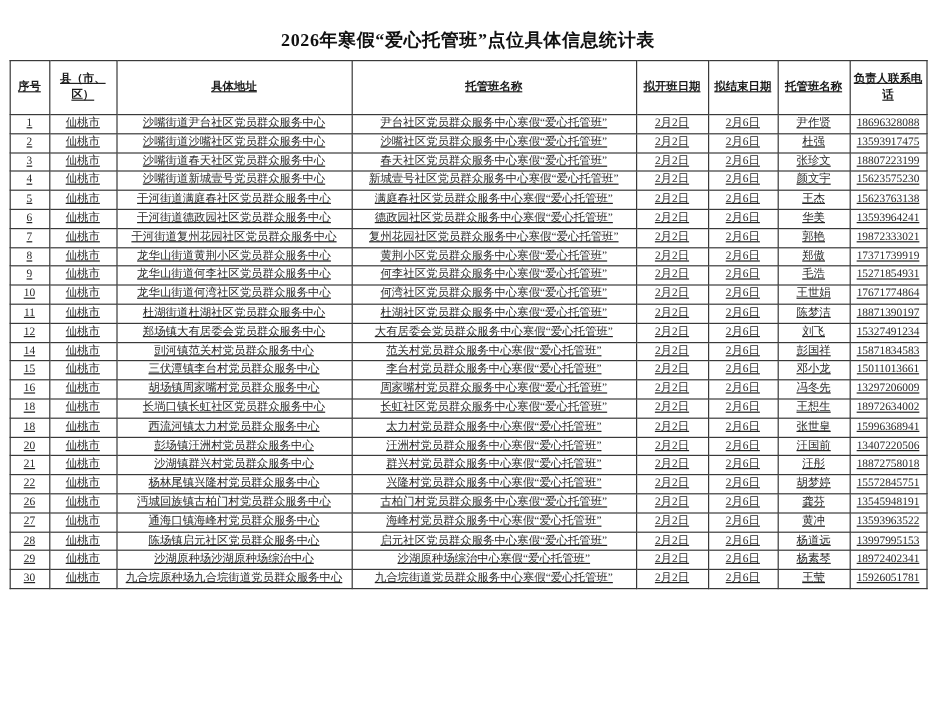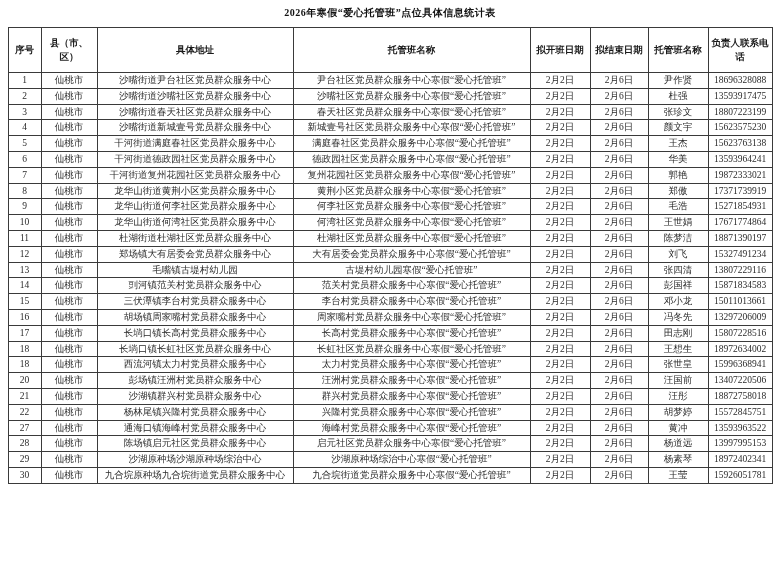--- a/index.html
+++ b/index.html
@@ -14,31 +14,32 @@
   }
   .page {
     width: 780px;
     height: 586px;
     background: #ffffff;
     position: relative;
   }
   .doc-title {
     text-align: center;
     font-weight: bold;
-    font-size: 10px;
+    font-size: 15px;
     color: #111111;
-    padding-top: 6px;
+    padding-top: 24px;
     padding-bottom: 7px;
     letter-spacing: 0.5px;
   }
   table.info-table {
     border-collapse: collapse;
     table-layout: fixed;
     width: 764px;
     margin: 0 auto;
+    text-decoration: underline;
   }
   table.info-table th,
   table.info-table td {
     border: 1px solid #3a3a3a;
     padding: 0 2px;
     overflow: hidden;
     white-space: nowrap;
     text-align: center;
     vertical-align: middle;
   }
@@ -210,30 +211,20 @@
           <td>12</td>
           <td>仙桃市</td>
           <td>郑场镇大有居委会党员群众服务中心</td>
           <td>大有居委会党员群众服务中心寒假“爱心托管班”</td>
           <td>2月2日</td>
           <td>2月6日</td>
           <td>刘飞</td>
           <td>15327491234</td>
         </tr>
         <tr>
-          <td>13</td>
-          <td>仙桃市</td>
-          <td>毛嘴镇古堤村幼儿园</td>
-          <td>古堤村幼儿园寒假“爱心托管班”</td>
-          <td>2月2日</td>
-          <td>2月6日</td>
-          <td>张四清</td>
-          <td>13807229116</td>
-        </tr>
-        <tr>
           <td>14</td>
           <td>仙桃市</td>
           <td>剅河镇范关村党员群众服务中心</td>
           <td>范关村党员群众服务中心寒假“爱心托管班”</td>
           <td>2月2日</td>
           <td>2月6日</td>
           <td>彭国祥</td>
           <td>15871834583</td>
         </tr>
         <tr>
@@ -250,30 +241,20 @@
           <td>16</td>
           <td>仙桃市</td>
           <td>胡场镇周家嘴村党员群众服务中心</td>
           <td>周家嘴村党员群众服务中心寒假“爱心托管班”</td>
           <td>2月2日</td>
           <td>2月6日</td>
           <td>冯冬先</td>
           <td>13297206009</td>
         </tr>
         <tr>
-          <td>17</td>
-          <td>仙桃市</td>
-          <td>长埫口镇长高村党员群众服务中心</td>
-          <td>长高村党员群众服务中心寒假“爱心托管班”</td>
-          <td>2月2日</td>
-          <td>2月6日</td>
-          <td>田志刚</td>
-          <td>15807228516</td>
-        </tr>
-        <tr>
           <td>18</td>
           <td>仙桃市</td>
           <td>长埫口镇长虹社区党员群众服务中心</td>
           <td>长虹社区党员群众服务中心寒假“爱心托管班”</td>
           <td>2月2日</td>
           <td>2月6日</td>
           <td>王想生</td>
           <td>18972634002</td>
         </tr>
         <tr>
@@ -308,20 +289,30 @@
         </tr>
         <tr>
           <td>22</td>
           <td>仙桃市</td>
           <td>杨林尾镇兴隆村党员群众服务中心</td>
           <td>兴隆村党员群众服务中心寒假“爱心托管班”</td>
           <td>2月2日</td>
           <td>2月6日</td>
           <td>胡梦婷</td>
           <td>15572845751</td>
+        </tr>
+        <tr>
+          <td>26</td>
+          <td>仙桃市</td>
+          <td>沔城回族镇古柏门村党员群众服务中心</td>
+          <td>古柏门村党员群众服务中心寒假“爱心托管班”</td>
+          <td>2月2日</td>
+          <td>2月6日</td>
+          <td>龚芬</td>
+          <td>13545948191</td>
         </tr>
         <tr>
           <td>27</td>
           <td>仙桃市</td>
           <td>通海口镇海峰村党员群众服务中心</td>
           <td>海峰村党员群众服务中心寒假“爱心托管班”</td>
           <td>2月2日</td>
           <td>2月6日</td>
           <td>黄冲</td>
           <td>13593963522</td>

